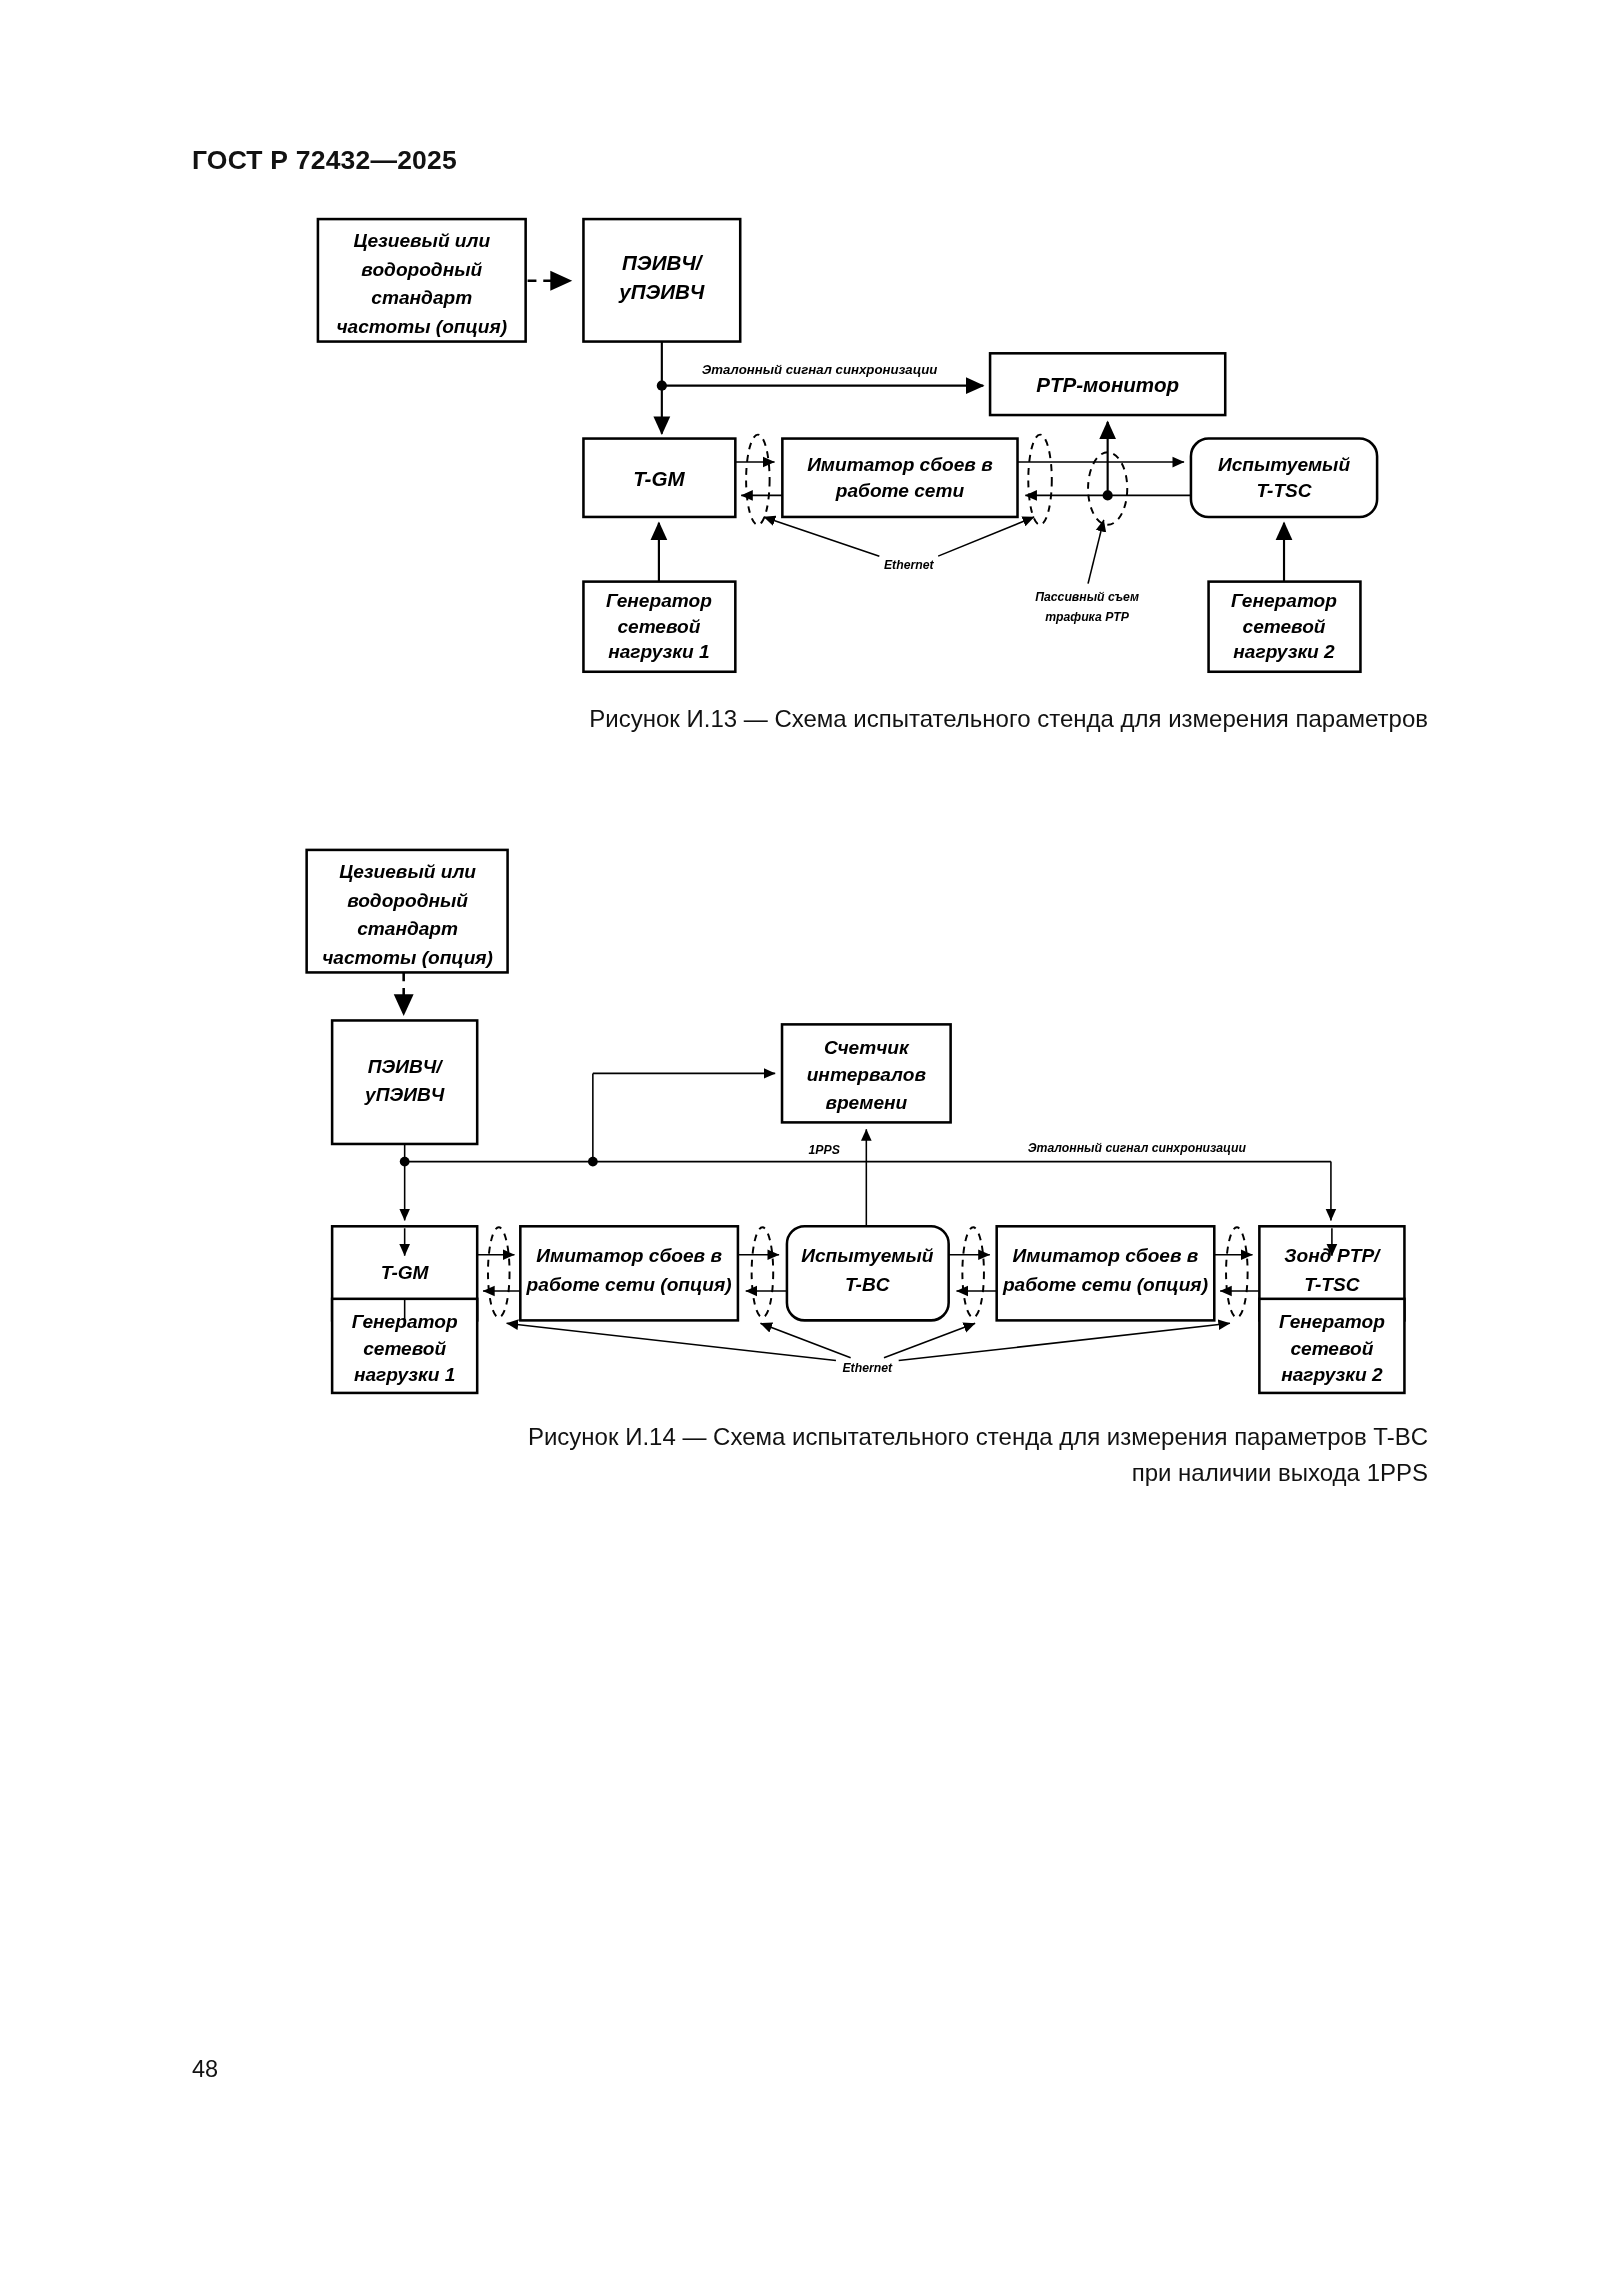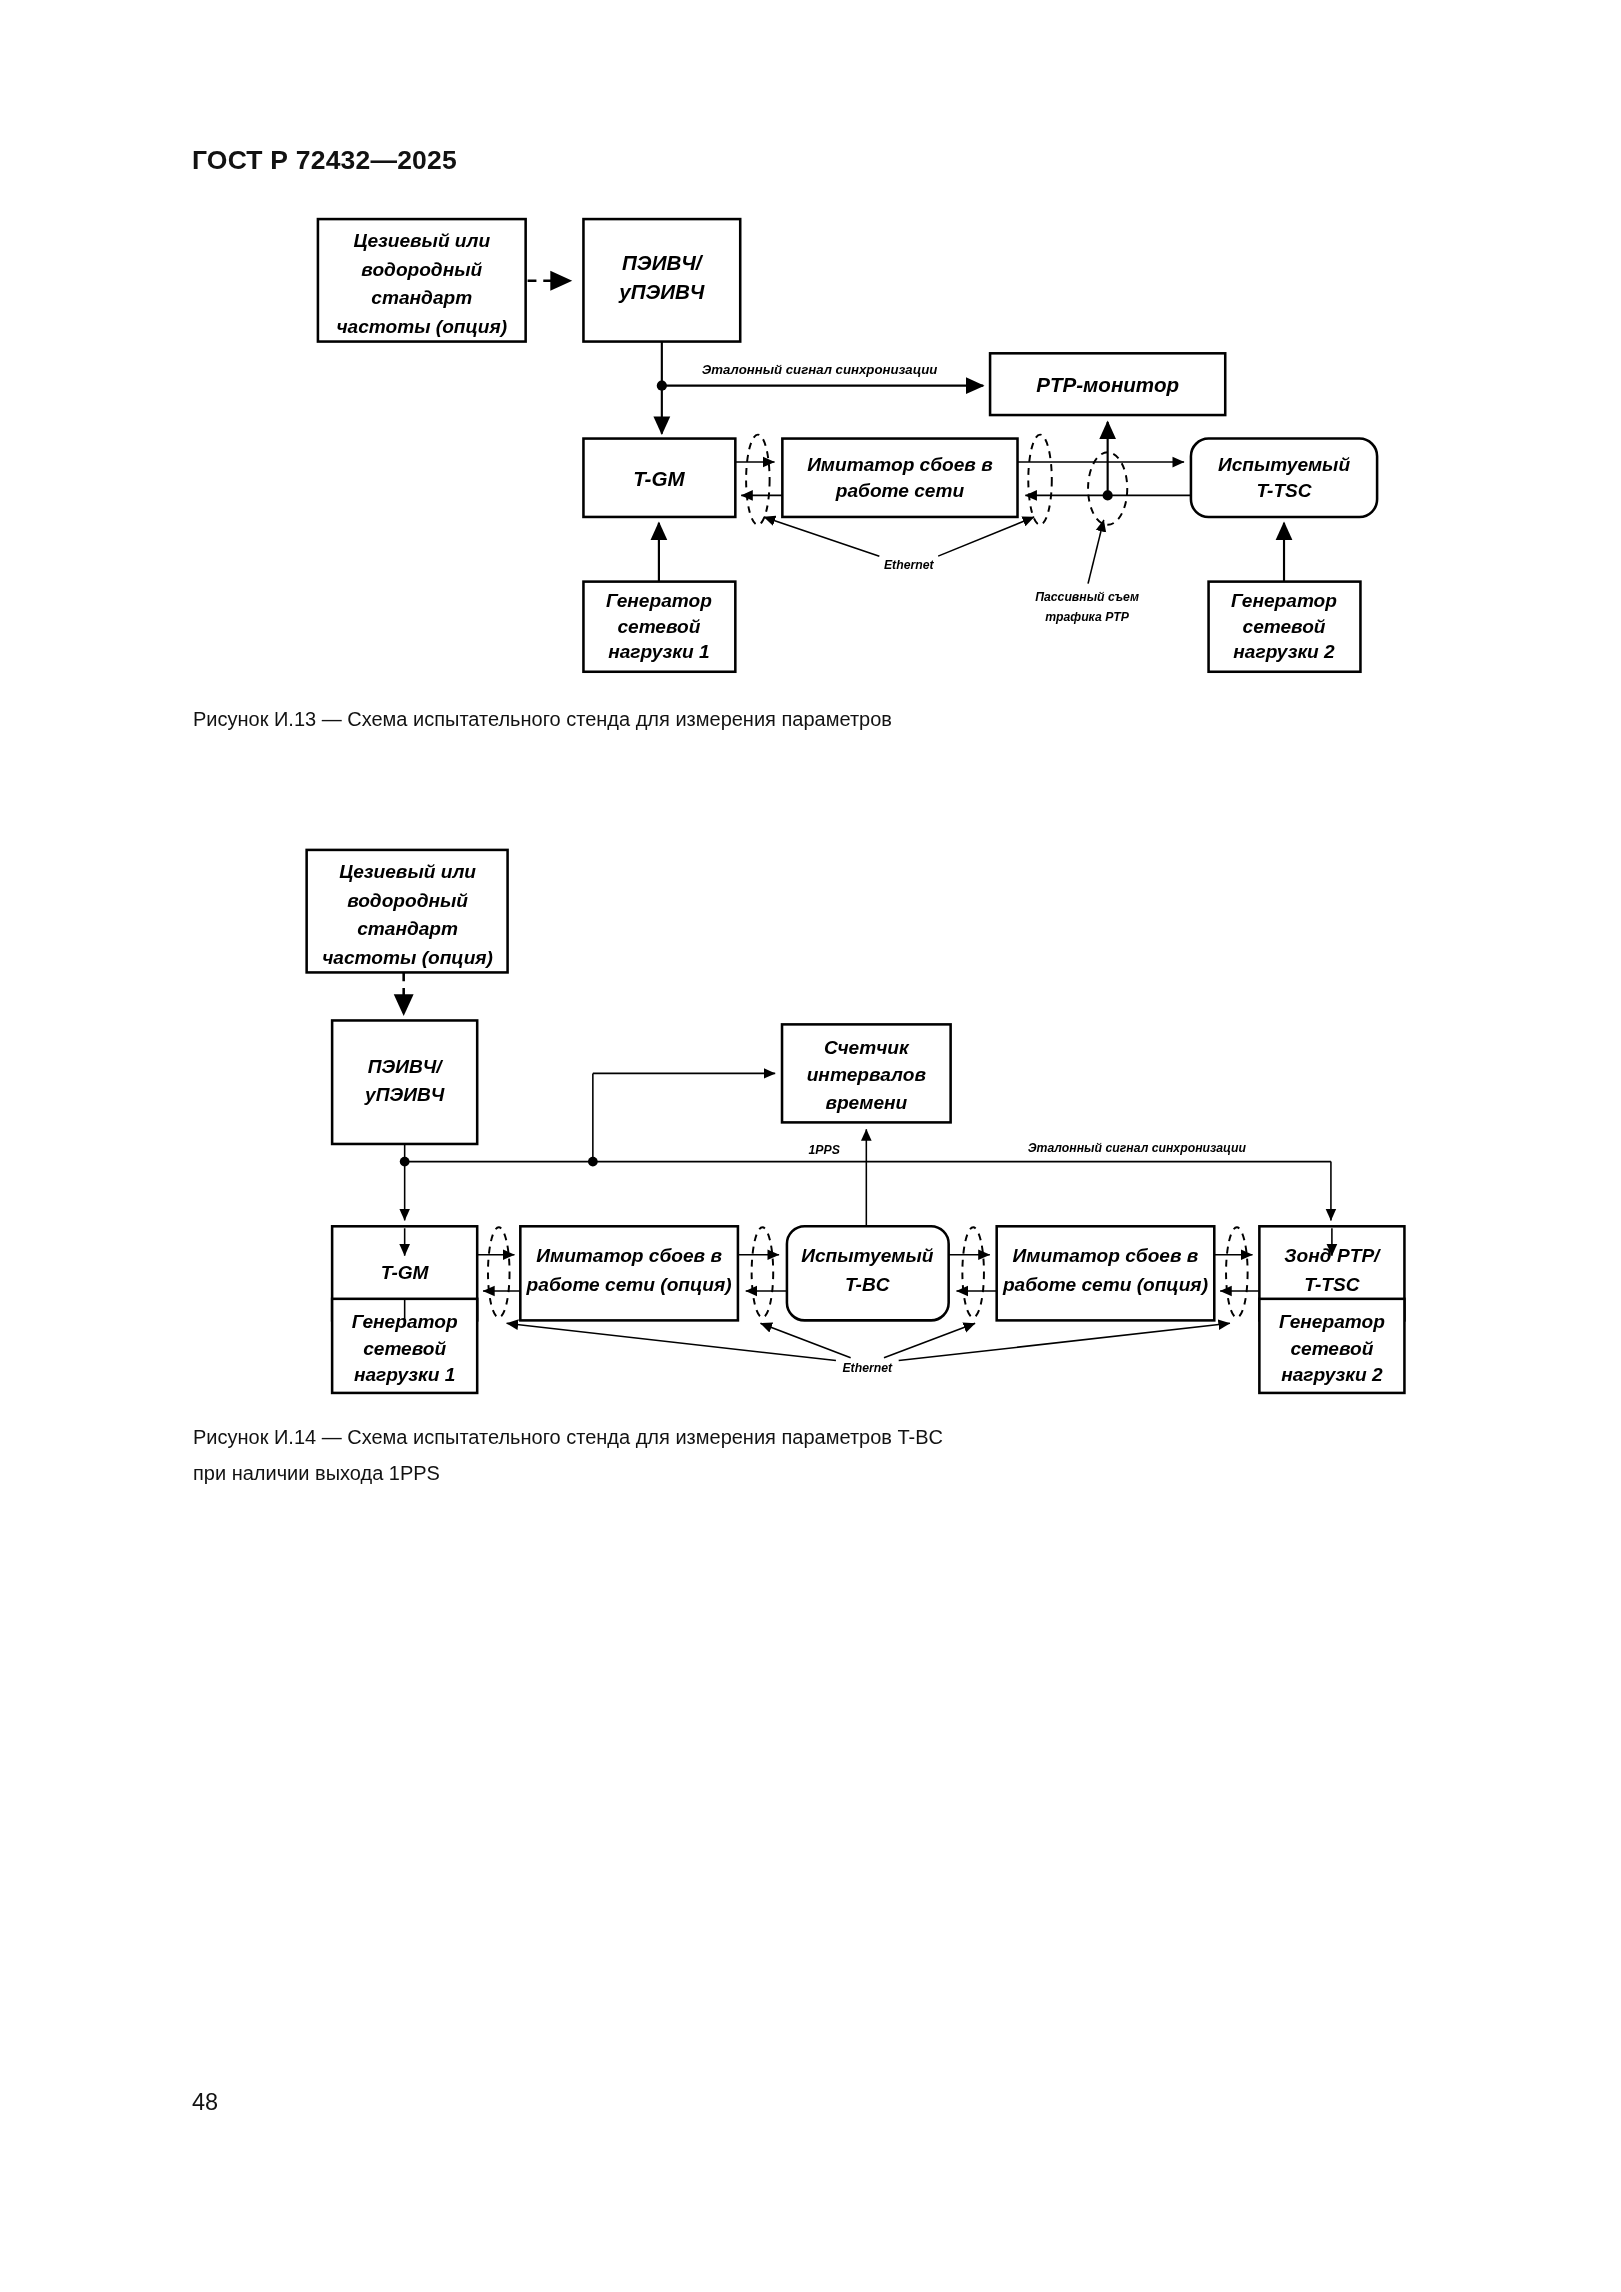--- a/index.html
+++ b/index.html
@@ -30,28 +30,27 @@
     letter-spacing: 0.2px;
     color: #121212;
     white-space: nowrap;
   }
   .page-number {
     position: absolute;
     left: 192px;
     top: 2056px;
     font-size: 23.5px;
     color: #121212;
-    margin-top: 33px;
   }
   .figure-caption {
     position: absolute;
     width: 1235px;
     left: 193px;
-    text-align: left;
-    font-size: 20px;
+    text-align: right;
+    font-size: 24px;
     line-height: 36px;
     color: #121212;
   }
   #caption-i13 { top: 701px; }
   #caption-i14 { top: 1419px; }
   .diagram {
     position: absolute;
     font-style: italic;
   }
   #diagram-i13 { left: 314px; top: 211px; }

